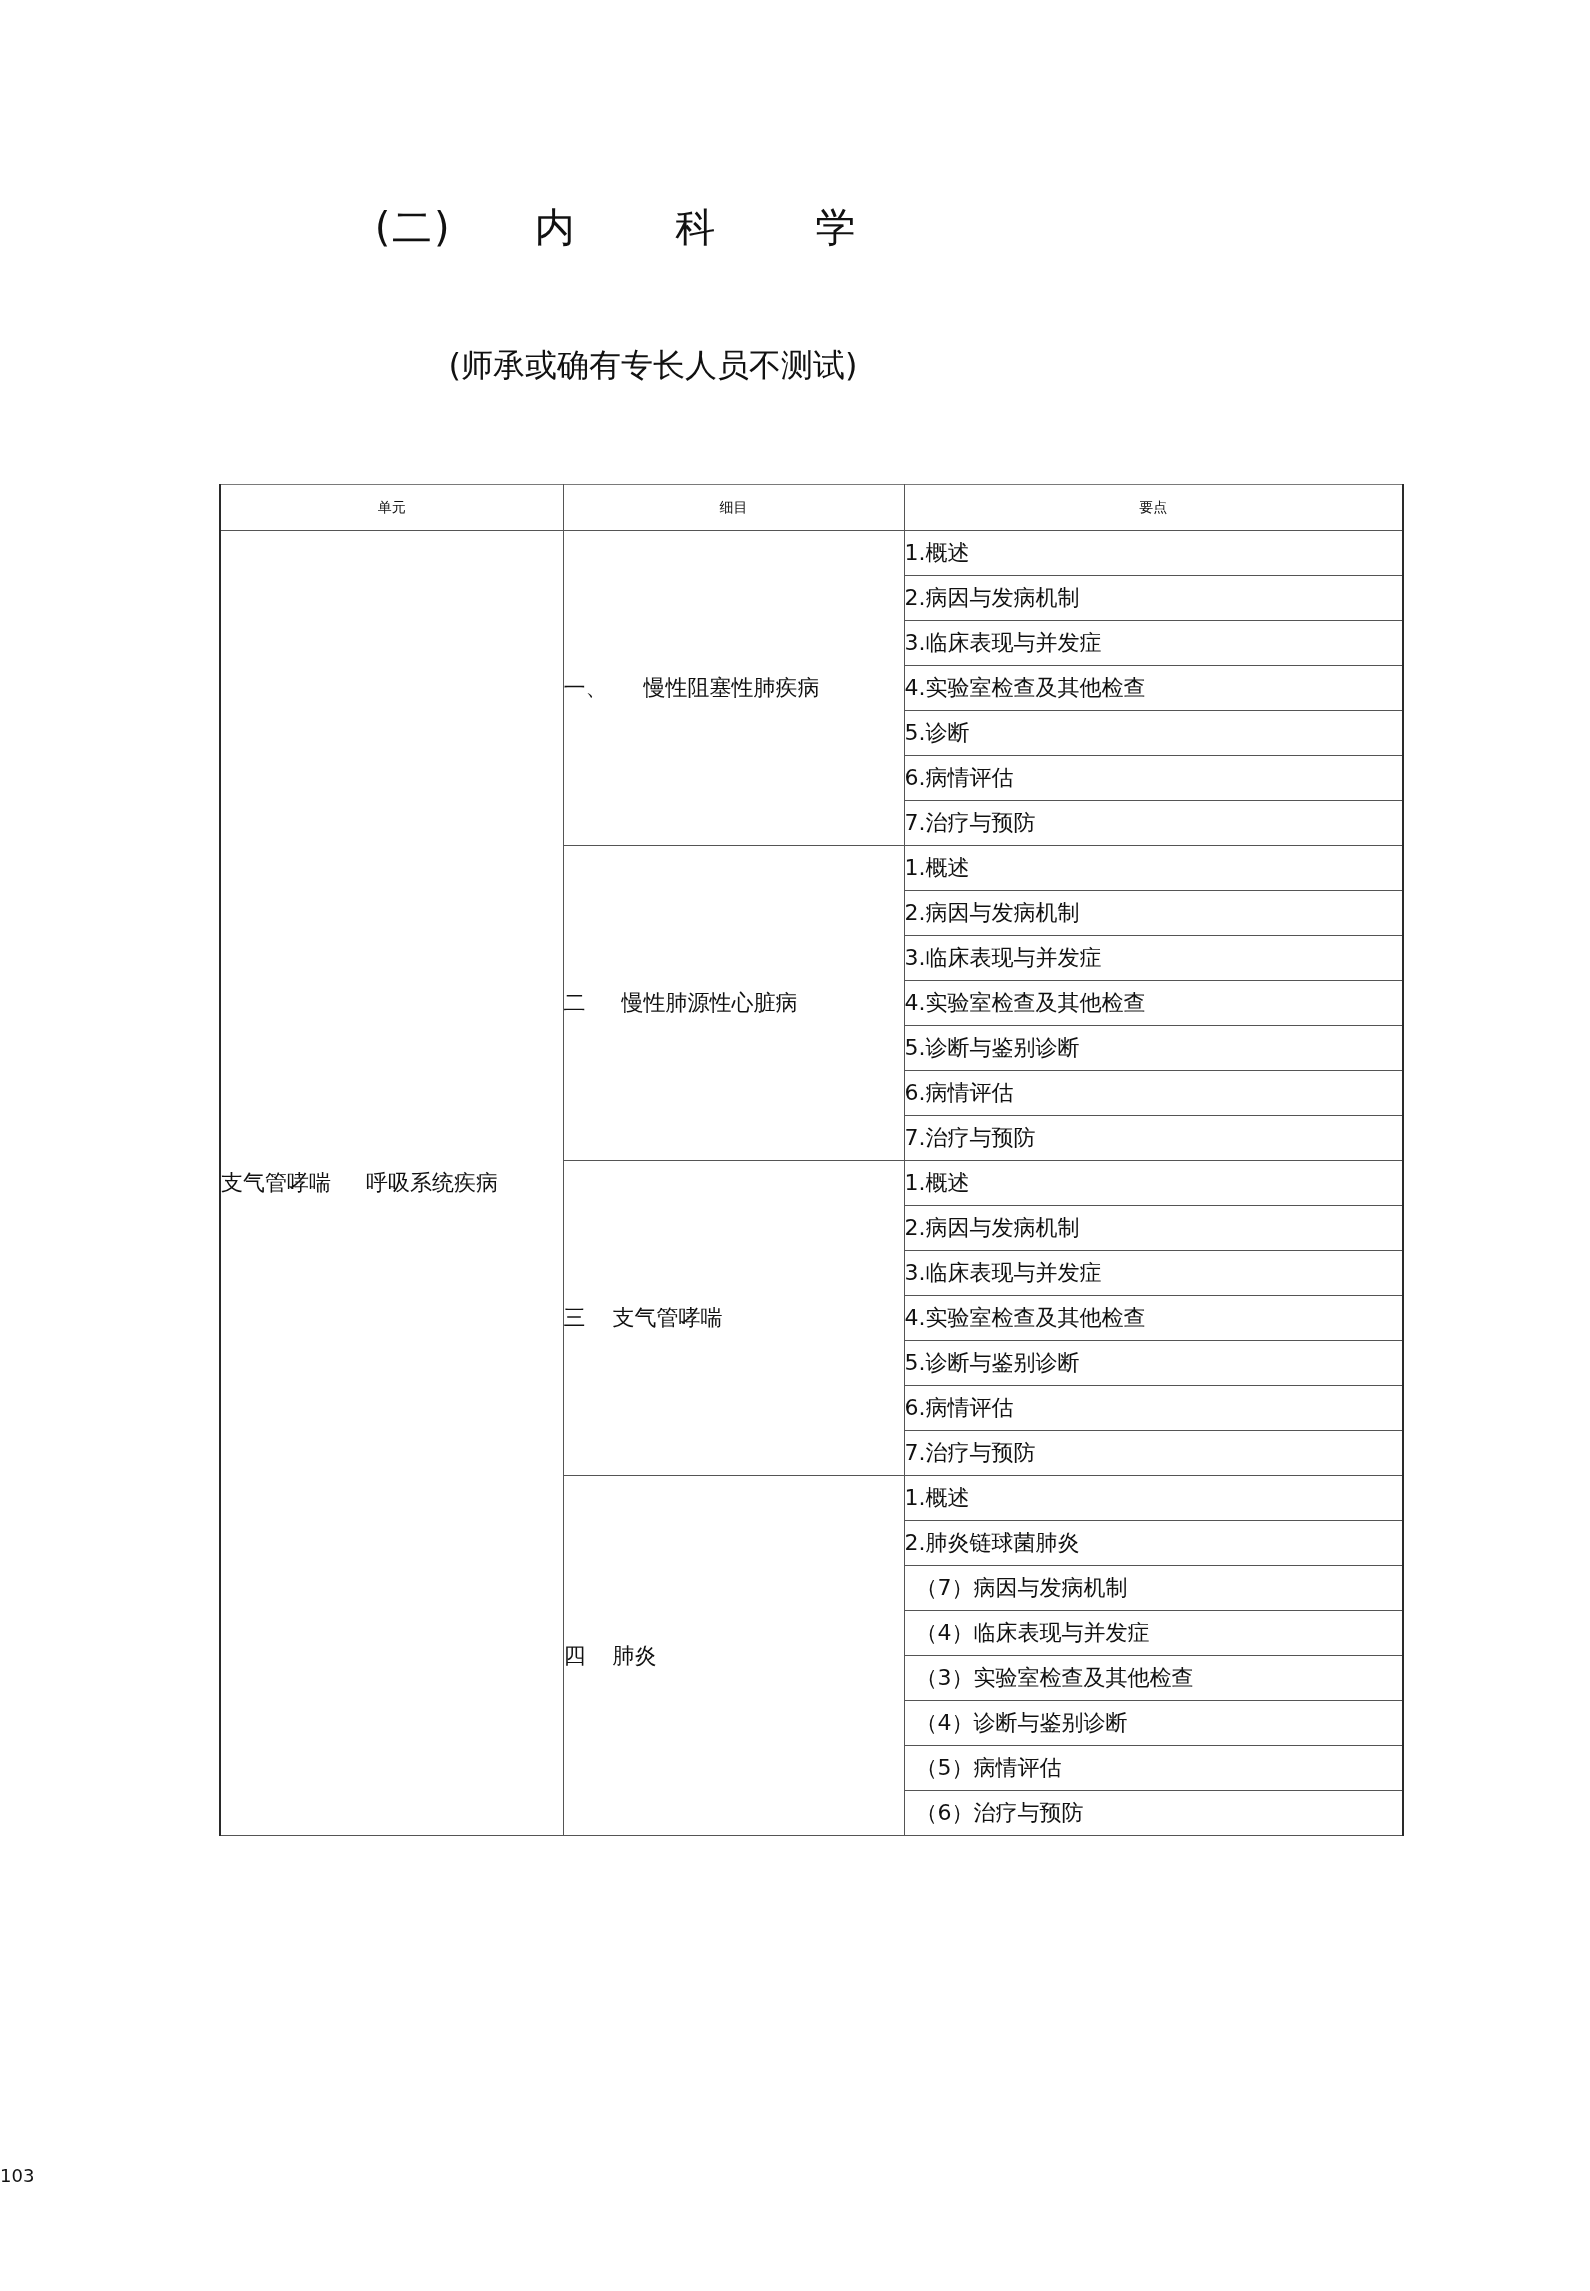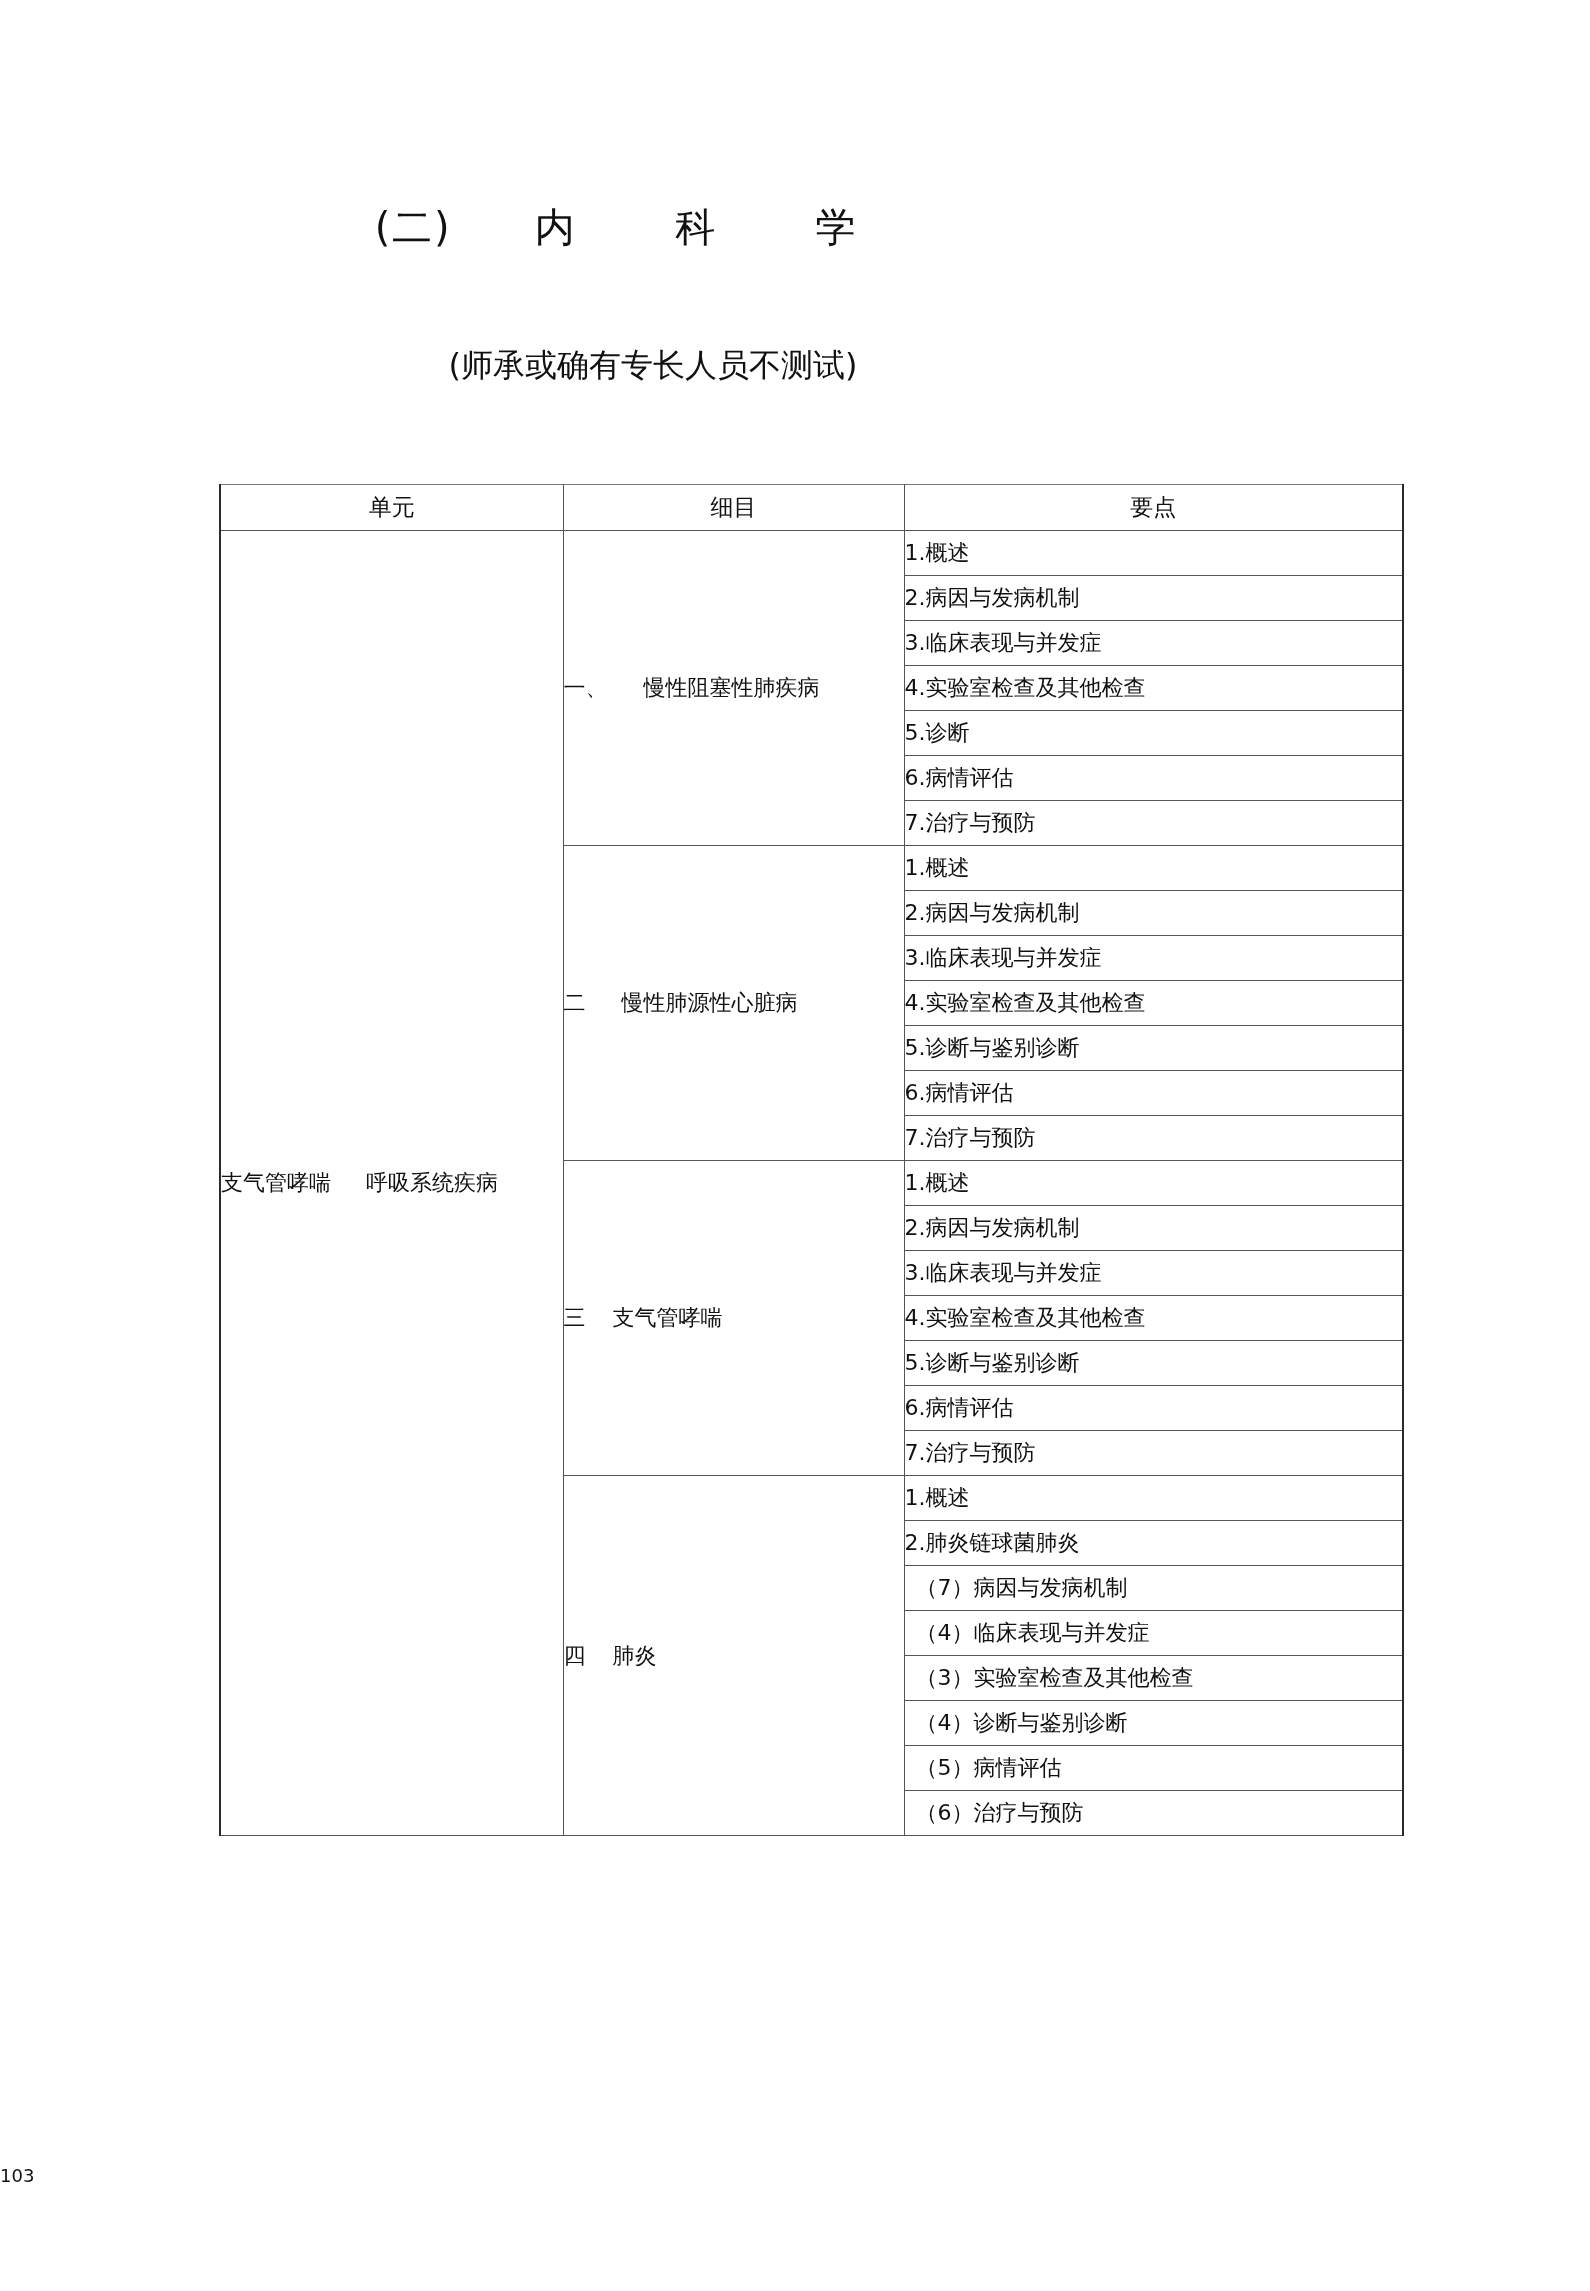--- a/index.html
+++ b/index.html
@@ -21,21 +21,21 @@
   table.syllabus {
     position: absolute; left: 219px; top: 484px; width: 1183px;
     border-collapse: collapse; table-layout: fixed;
     border-left: 2.7px solid #2a2a2a; border-right: 2.7px solid #2a2a2a;
     border-top: 1.8px solid #7a7a7a; border-bottom: 1.8px solid #333;
   }
   table.syllabus col.c1 { width: 343px; }
   table.syllabus col.c2 { width: 341px; }
   table.syllabus col.c3 { width: 499px; }
   table.syllabus th {
-    height: 45px; font-weight: normal; font-size: 23px; text-align: center;
+    height: 45px; font-weight: normal; font-size: 14px; text-align: center;
     border: 1.8px solid #555; border-top: none; padding: 0;
   }
   table.syllabus td {
     border: 1.4px solid #555; padding: 0; font-size: 22px; height: 44px;
     vertical-align: middle;
   }
   td.unit { padding-left: 14.5px; white-space: nowrap; border-left: none; }
   td.unit .u-gap { display: inline-block; width: 35px; }
   td.item { padding-left: 14.5px; white-space: nowrap; }
   td.item .i-gap { display: inline-block; width: 36px; }

